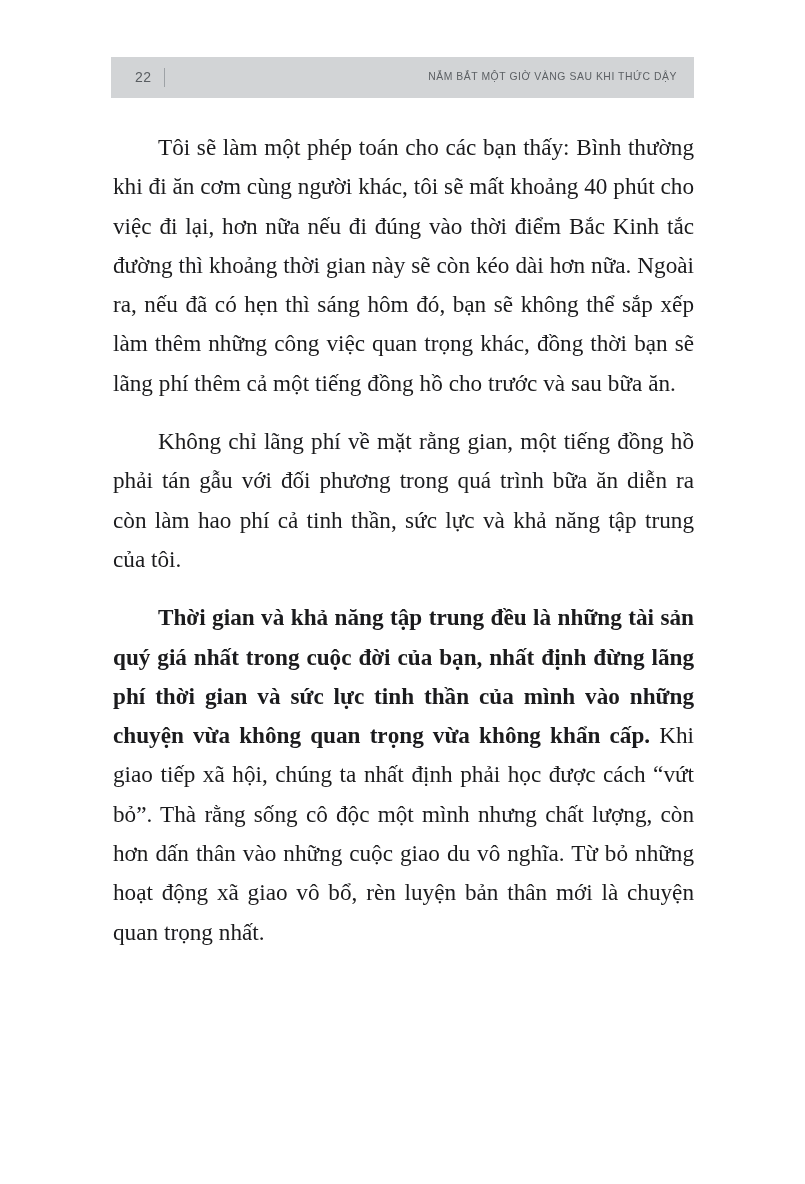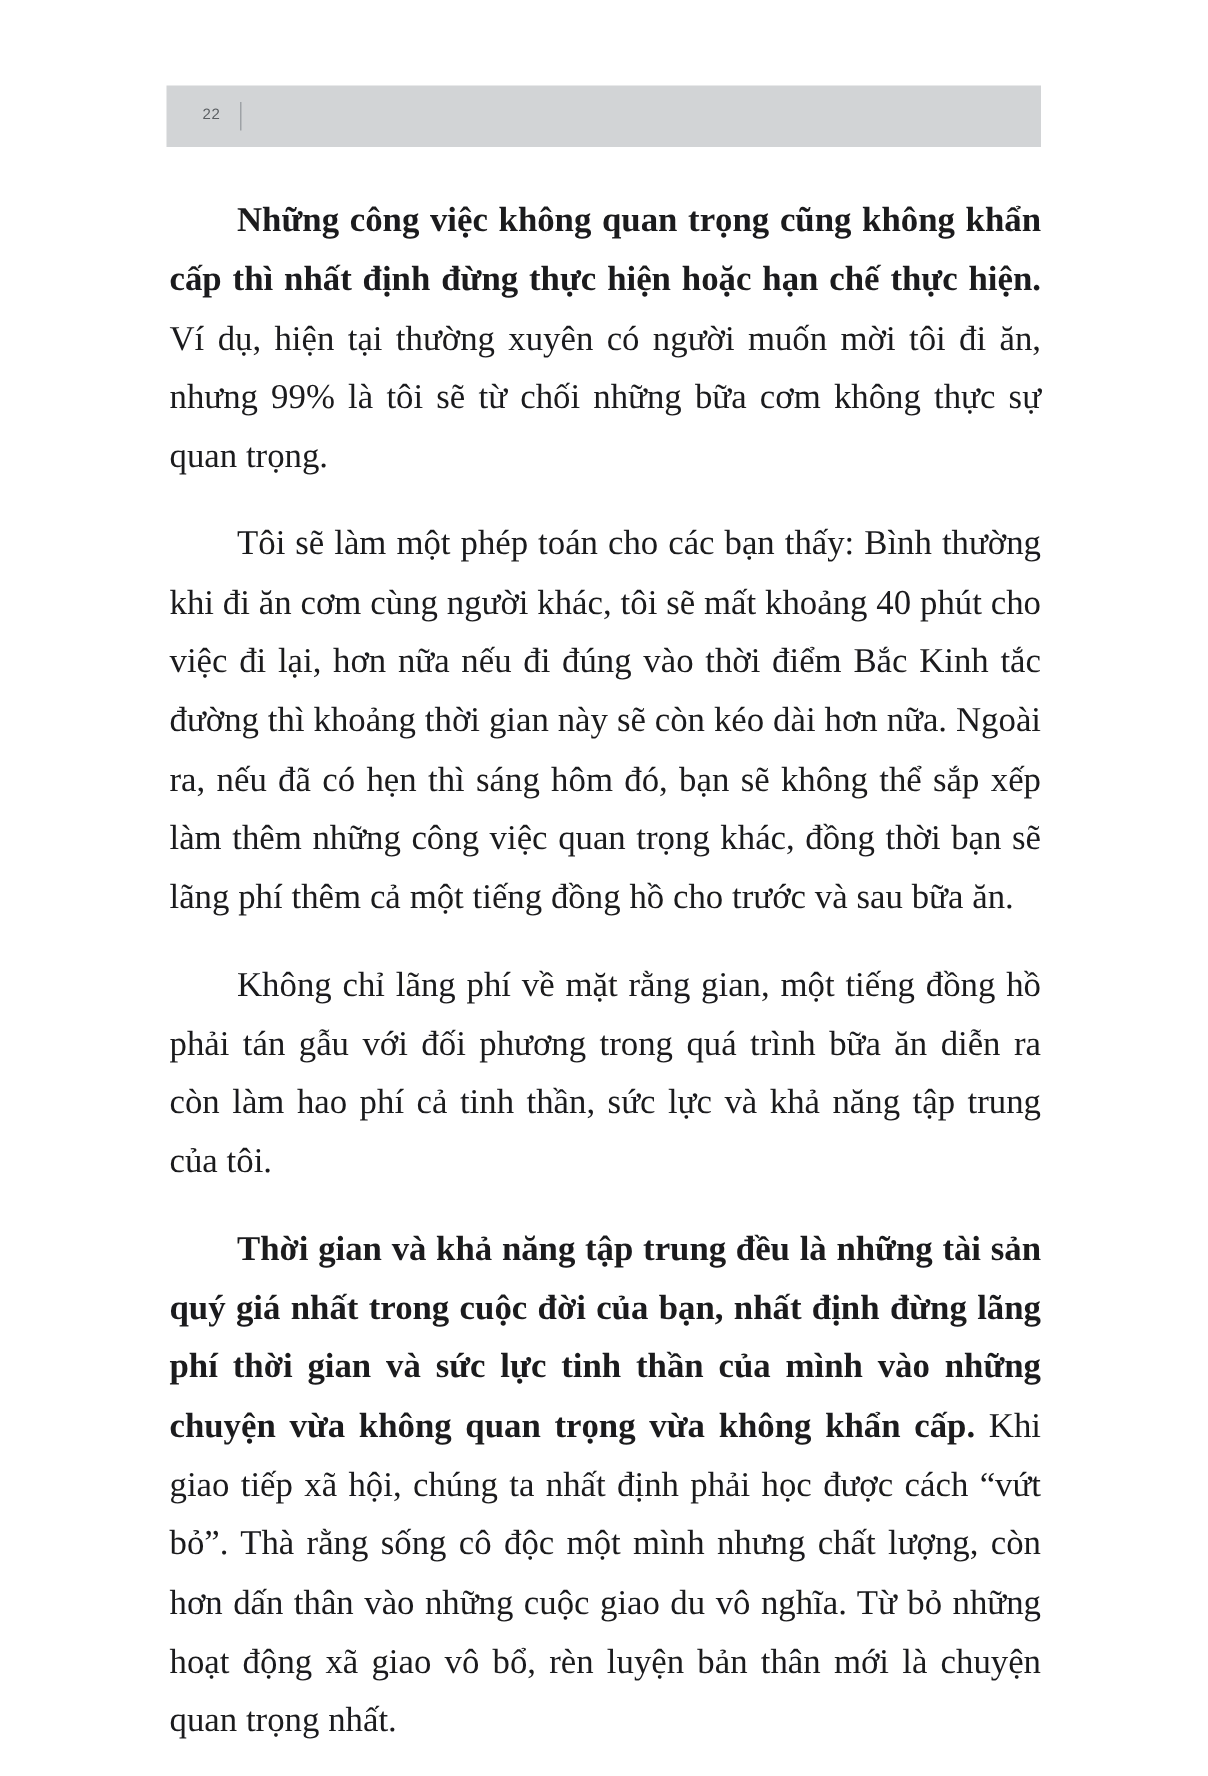--- a/index.html
+++ b/index.html
@@ -31,21 +31,21 @@
     height: 41px;
     background: #d2d4d6;
     display: flex;
     align-items: center;
     box-sizing: border-box;
     padding: 0 17px 0 24px;
   }
 
   .folio {
     font-family: "Liberation Sans", "DejaVu Sans", sans-serif;
-    font-size: 10px;
+    font-size: 14px;
     color: #595d61;
     letter-spacing: 0.4px;
     line-height: 1;
     padding-bottom: 1px;
   }
 
   .folio-rule {
     width: 1px;
     height: 19px;
     background: #9ea2a6;
@@ -98,26 +98,24 @@
   
 </style>
 </head>
 <body>
 
 <div class="page">
 
   <div class="running-head">
     <span class="folio">22</span>
     <span class="folio-rule"></span>
+    <span class="running-title">NẮM BẮT MỘT GIỜ VÀNG SAU KHI THỨC DẬY</span>
   </div>
 
   <div class="textblock">
-    <p>
-      <b>Những công việc không quan trọng cũng không khẩn cấp thì nhất định đừng thực hiện hoặc hạn chế thực hiện.</b><span> Ví dụ, hiện tại thường xuyên có người muốn mời tôi đi ăn, nhưng 99% là tôi sẽ từ chối những bữa cơm không thực sự quan trọng.</span>
-    </p>
     <p>
       <span>Tôi sẽ làm một phép toán cho các bạn thấy: Bình thường khi đi ăn cơm cùng người khác, tôi sẽ mất khoảng 40 phút cho việc đi lại, hơn nữa nếu đi đúng vào thời điểm Bắc Kinh tắc đường thì khoảng thời gian này sẽ còn kéo dài hơn nữa. Ngoài ra, nếu đã có hẹn thì sáng hôm đó, bạn sẽ không thể sắp xếp làm thêm những công việc quan trọng khác, đồng thời bạn sẽ lãng phí thêm cả một tiếng đồng hồ cho trước và sau bữa ăn.</span>
     </p>
     <p>
       <span>Không chỉ lãng phí về mặt rằng gian, một tiếng đồng hồ phải tán gẫu với đối phương trong quá trình bữa ăn diễn ra còn làm hao phí cả tinh thần, sức lực và khả năng tập trung của tôi.</span>
     </p>
     <p>
       <b>Thời gian và khả năng tập trung đều là những tài sản quý giá nhất trong cuộc đời của bạn, nhất định đừng lãng phí thời gian và sức lực tinh thần của mình vào những chuyện vừa không quan trọng vừa không khẩn cấp.</b><span> Khi giao tiếp xã hội, chúng ta nhất định phải học được cách “vứt bỏ”. Thà rằng sống cô độc một mình nhưng chất lượng, còn hơn dấn thân vào những cuộc giao du vô nghĩa. Từ bỏ những hoạt động xã giao vô bổ, rèn luyện bản thân mới là chuyện quan trọng nhất.</span>
     </p>
   </div>

